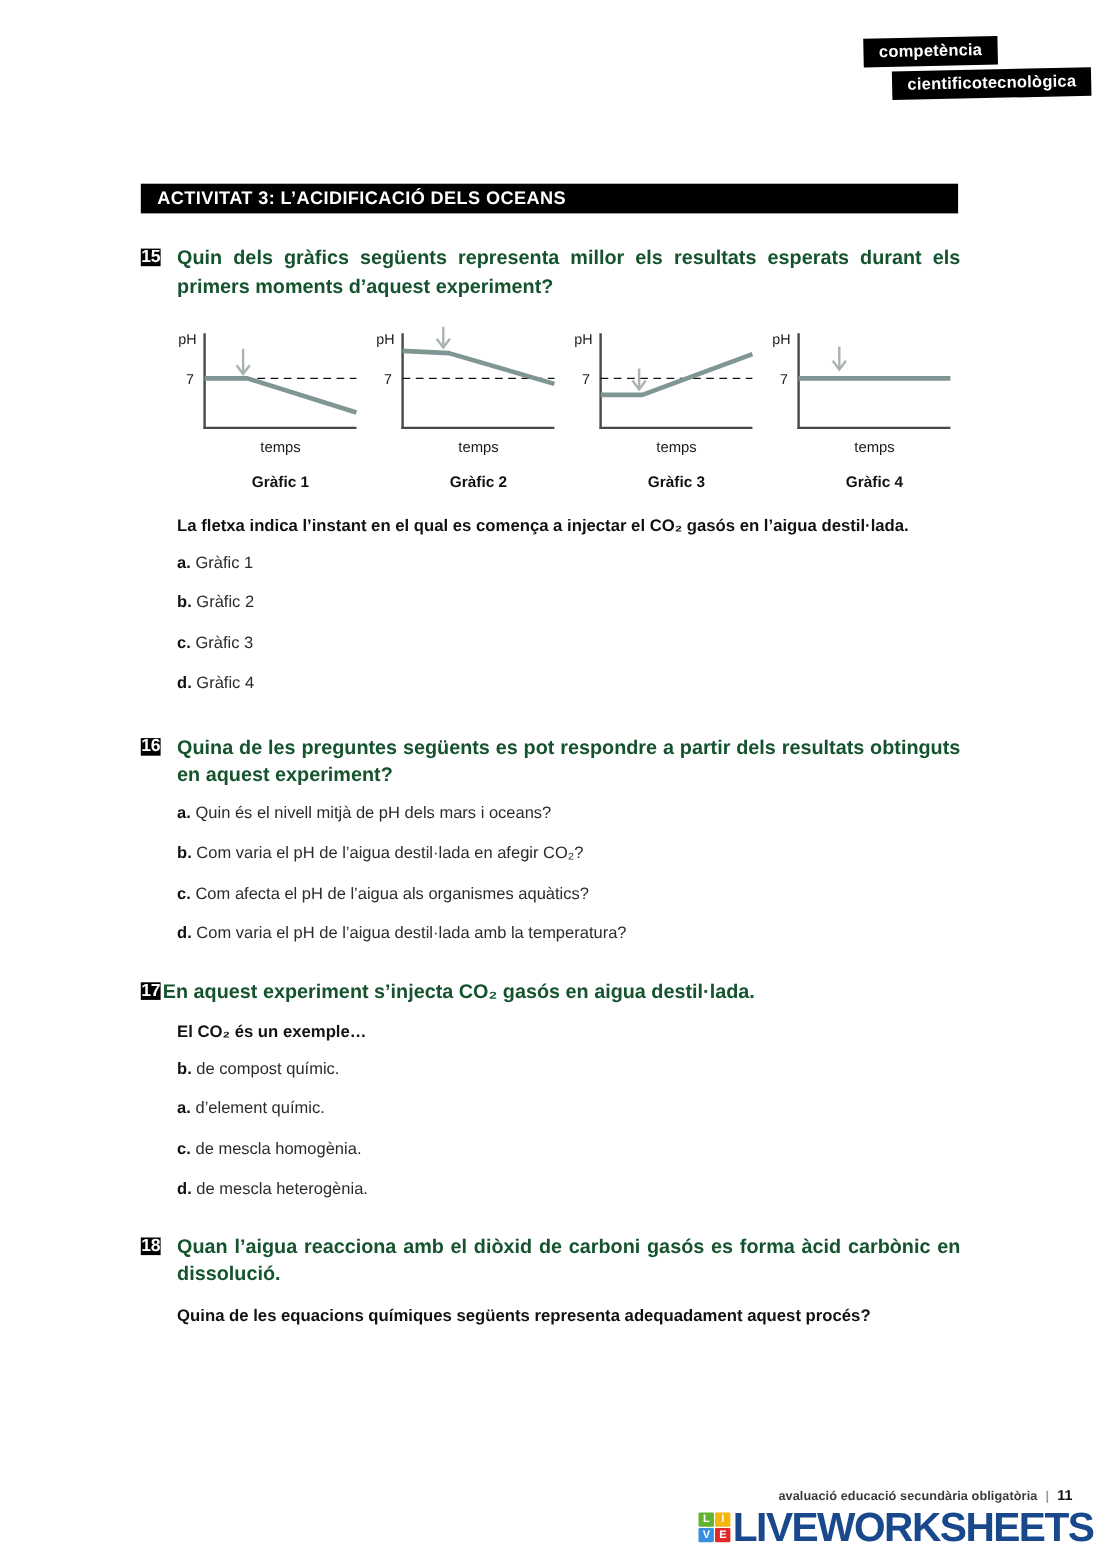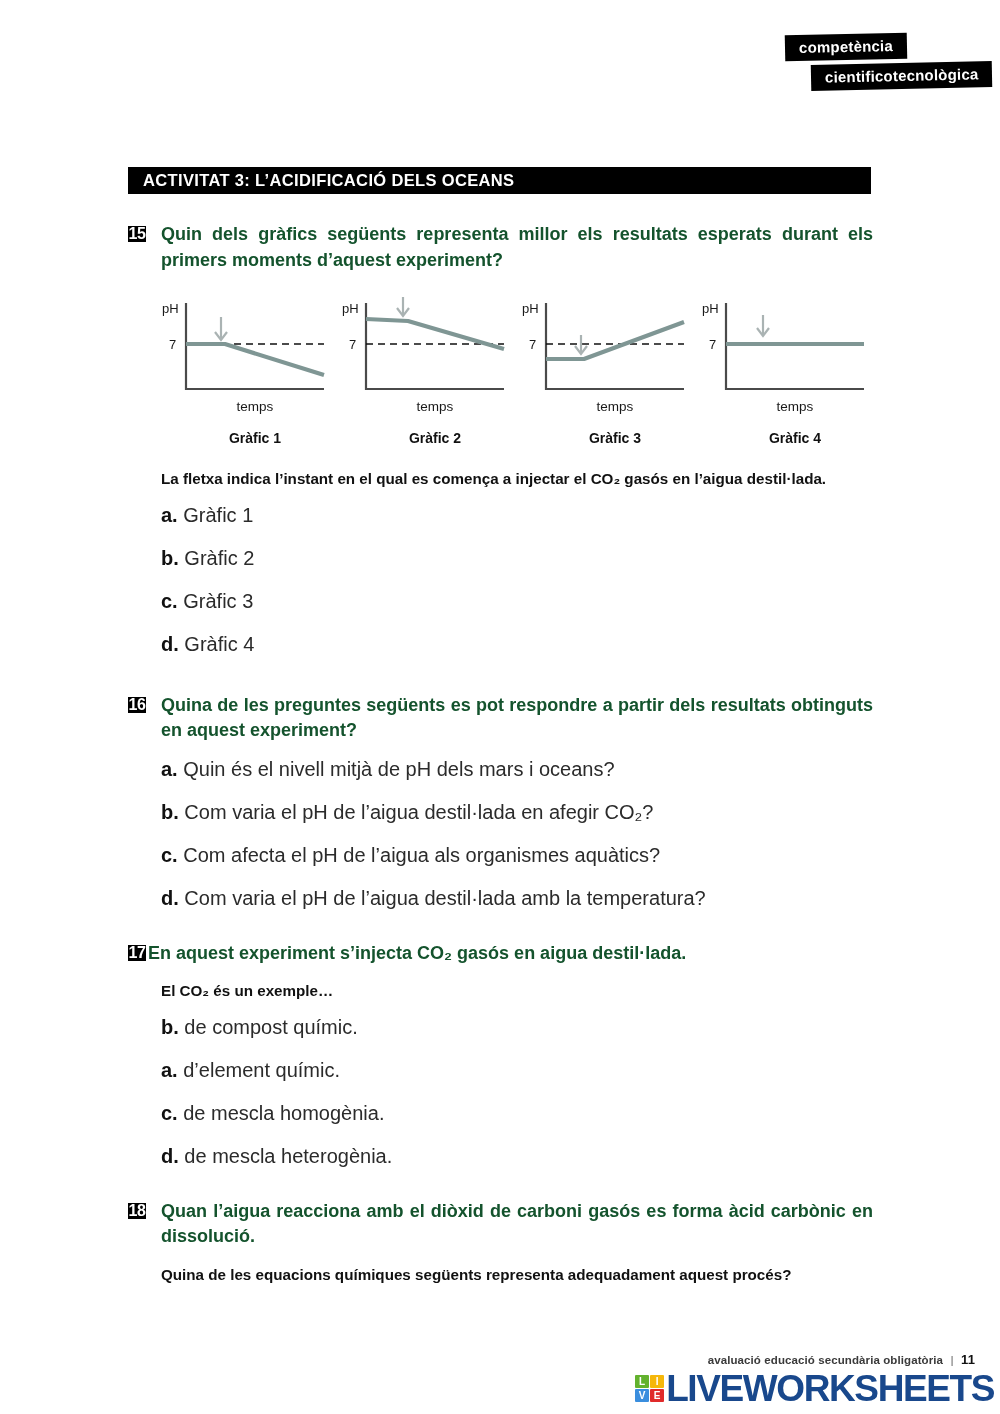--- a/index.html
+++ b/index.html
@@ -107,21 +107,21 @@
     margin-left: 33px;
     margin-top: 14px;
     font-size: 15.2px;
     font-weight: bold;
     line-height: 1.42;
     color: #111;
   }
 
   .options { margin-left: 33px; margin-top: 12px; }
   .option {
-    font-size: 20px;
+    font-size: 15px;
     line-height: 1.3;
     margin-bottom: 17px;
     color: #2b2b2b;
   }
   .option .letter { font-weight: bold; color: #111; }
   .option .otext { font-weight: normal; }
 
   
   .graph-row {
     margin-left: 28px;

